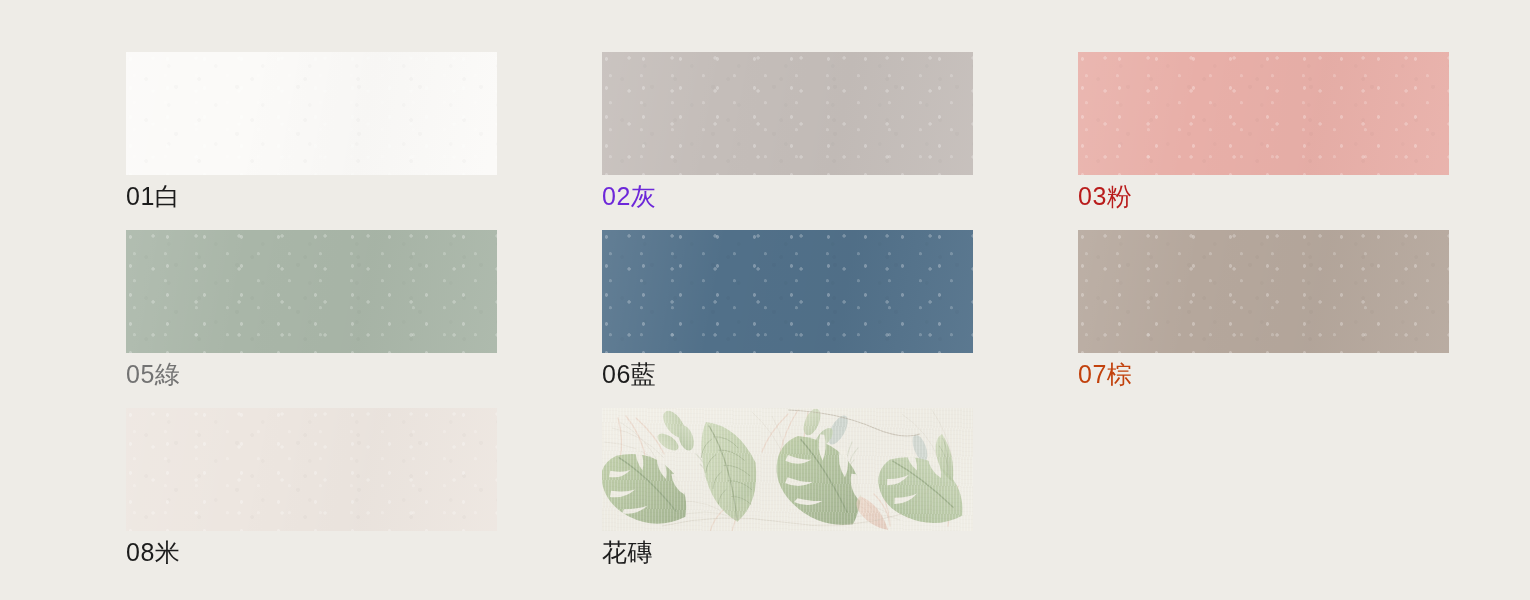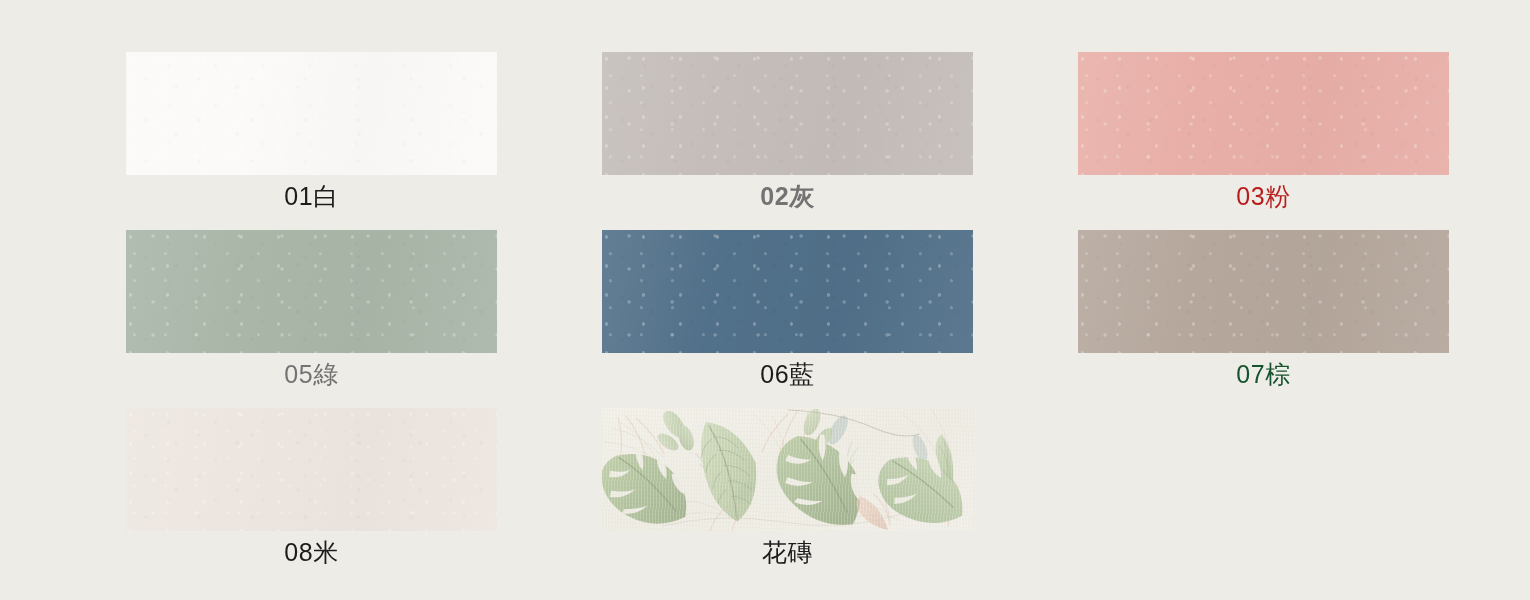--- a/index.html
+++ b/index.html
@@ -75,21 +75,20 @@
       rgba(255,255,255,0.00) 32%,
       rgba(0,0,0,0.016) 64%,
       rgba(255,255,255,0.06) 100%);
   }
 
   .swatch-label {
     position: absolute;
     left: 0;
     top: 127px;
     width: 371px;
-    text-align: center;
     font-size: 25px;
     font-weight: 300;
     letter-spacing: 0.5px;
     color: #1c1c1c;
     line-height: 34px;
     white-space: nowrap;
   }
 
   
   .pattern-tile {
@@ -131,21 +130,21 @@
         <div class="sheen"></div>
       </div>
       <div class="swatch-label" style="color: rgb(28, 28, 28);">01白</div>
     </div>
 
     <div class="swatch-cell">
       <div class="swatch-chip" style="background-color: rgb(196, 189, 185);">
         <div class="grain"></div>
         <div class="sheen"></div>
       </div>
-      <div class="swatch-label" style="color: #737373; font-weight: bold;">02灰</div>
+      <div class="swatch-label" style="color: #6d28d9;">02灰</div>
     </div>
 
     <div class="swatch-cell">
       <div class="swatch-chip" style="background-color: rgb(232, 175, 168);">
         <div class="grain"></div>
         <div class="sheen"></div>
       </div>
       <div class="swatch-label" style="color: #b91c1c;">03粉</div>
     </div>
 
@@ -164,21 +163,21 @@
         <div class="sheen"></div>
       </div>
       <div class="swatch-label" style="color: rgb(28, 28, 28);">06藍</div>
     </div>
 
     <div class="swatch-cell">
       <div class="swatch-chip" style="background-color: rgb(181, 167, 156);">
         <div class="grain"></div>
         <div class="sheen"></div>
       </div>
-      <div class="swatch-label" style="color: #14532d;">07棕</div>
+      <div class="swatch-label" style="color: #c2410c;">07棕</div>
     </div>
 
     <div class="swatch-cell">
       <div class="swatch-chip" style="background-color: rgb(237, 230, 224);">
         <div class="grain"></div>
         <div class="sheen"></div>
       </div>
       <div class="swatch-label" style="color: rgb(28, 28, 28);">08米</div>
     </div>
 

